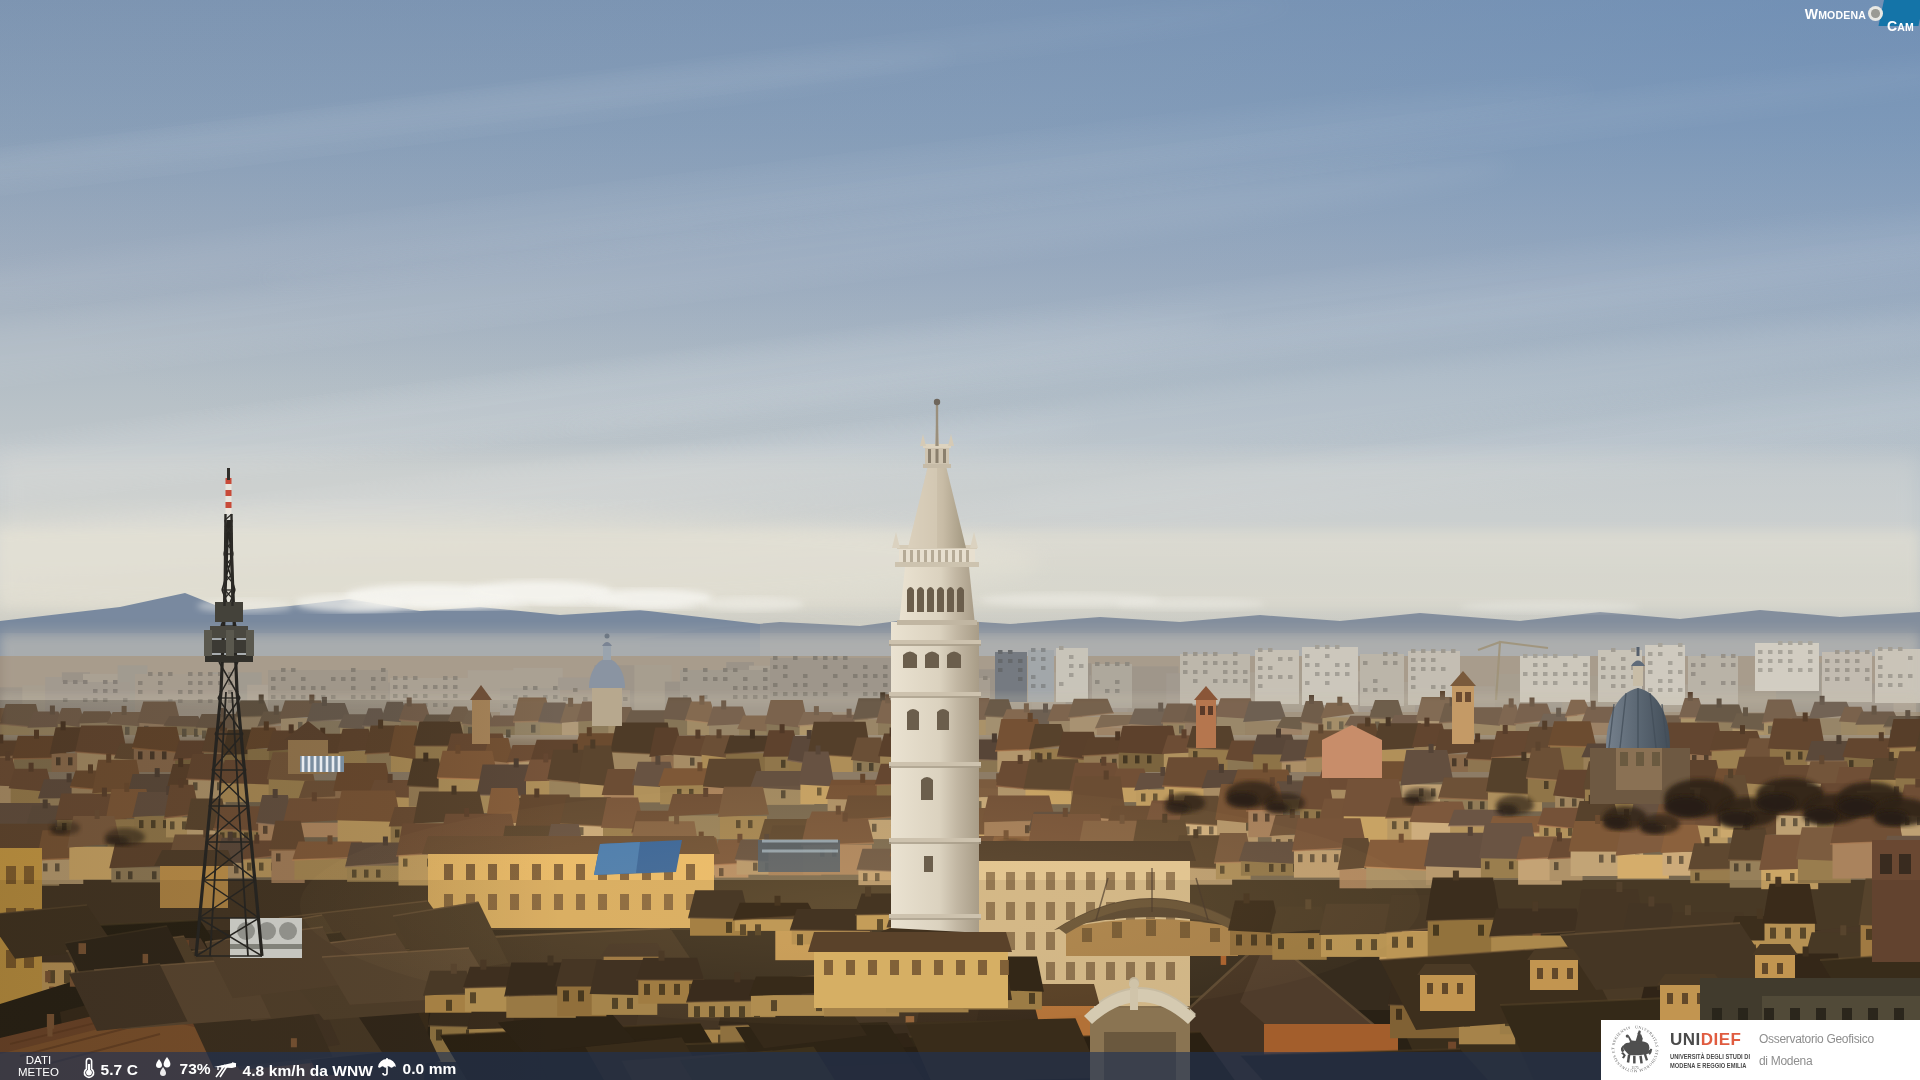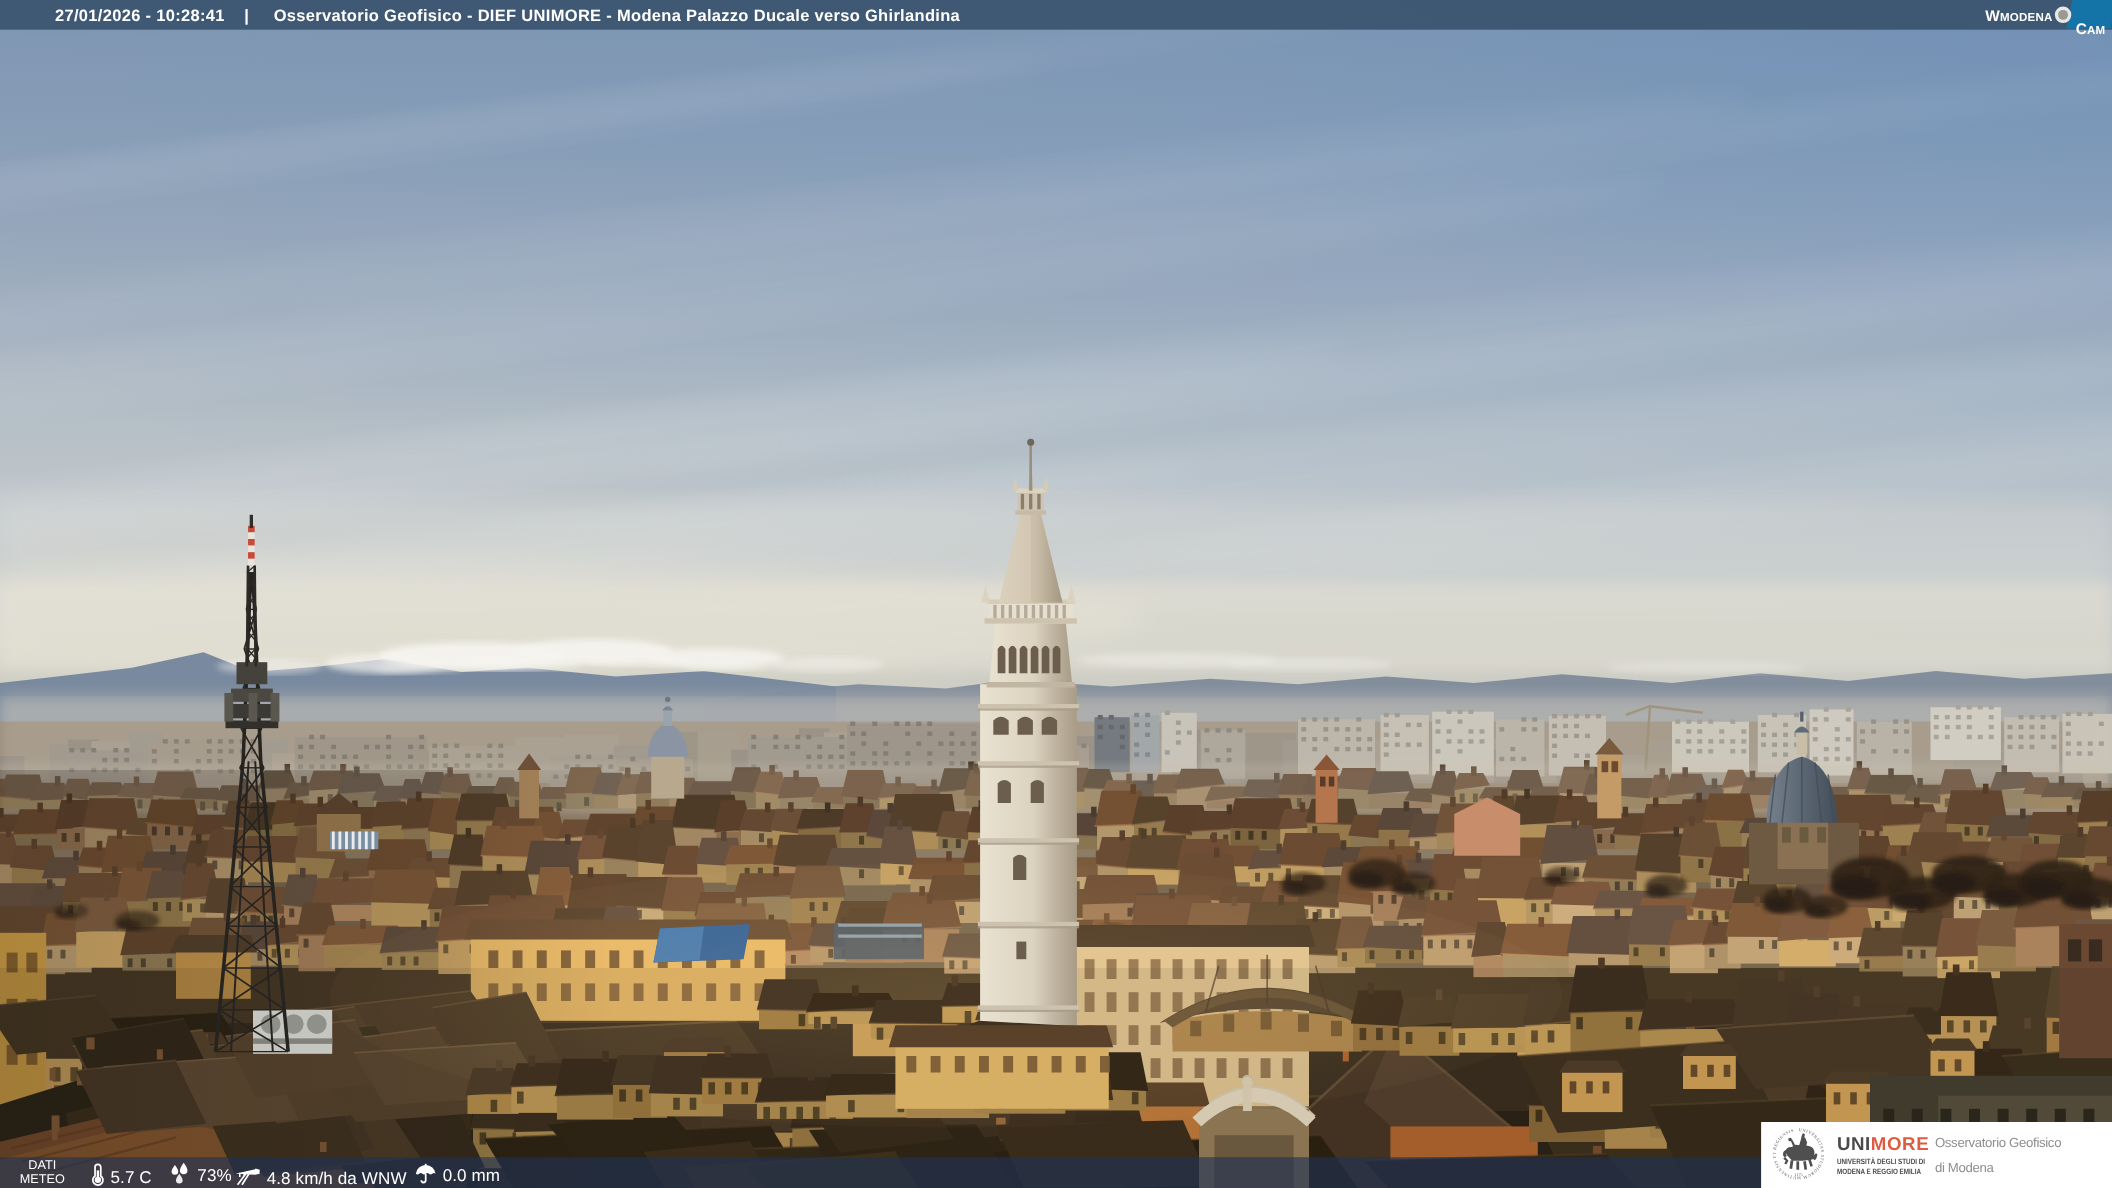--- a/index.html
+++ b/index.html
@@ -9,21 +9,21 @@
 #wcam { position:absolute; right:0; top:0; height:27px; width:200px; }
 #wcam .blue { position:absolute; right:-4px; top:0; width:40px; height:26px; background:#1474a8; transform:skewX(-12deg); transform-origin:top left; }
 #wcam .wtxt { position:absolute; right:54px; top:6px; color:#fff; font-weight:bold; font-size:14px; letter-spacing:0.2px; }
 #wcam .wtxt .sc { font-size:10.5px; }
 #wcam .lens { position:absolute; right:37px; top:6px; width:15px; height:15px; border-radius:50%; background:#e8e8e4; }
 #wcam .lens::after { content:""; position:absolute; left:3.2px; top:3.2px; width:8.6px; height:8.6px; border-radius:50%; background:#9a9a94; }
 #wcam .ctxt { position:absolute; right:6px; top:6px; color:#fff; font-weight:bold; font-size:14px; letter-spacing:0.2px;margin-top:12px; }
 #wcam .ctxt .sc { font-size:10.5px; }
 #botbar { position:absolute; left:0; top:1052px; width:1920px; height:28px; background:rgba(30,50,85,0.62); }
 #botbar .dati { position:absolute; left:18px; top:2px; color:#fff; font-size:11.5px; font-weight:normal; line-height:12px; text-align:center; }
-#botbar div.seg { position:absolute; top:4.5px; color:#fff; font-size:15.5px; font-weight:normal; letter-spacing:0.1px; white-space:nowrap; }
+#botbar div.seg { position:absolute; top:4.5px; color:#fff; font-size:15.5px; font-weight:bold; letter-spacing:0.1px; white-space:nowrap; }
 #logo { position:absolute; left:1601px; top:1020px; width:319px; height:60px; background:#fff; }
 #logo .seal { position:absolute; left:9px; top:4px; }
 #logo .uni { position:absolute; left:69px; top:10px; font-size:17px; font-weight:bold; letter-spacing:0.5px; color:#4a4a4a; }
 #logo .uni b { color:#e05c40; }
 #logo .sub { position:absolute; left:69px; top:32px; font-size:7px; font-weight:bold; color:#4a4a4a; line-height:9px; letter-spacing:0px; transform:scaleX(0.82); transform-origin:left top; }
 #logo .oss { position:absolute; left:158px; top:8px; font-size:12px; color:#8e8e8e; line-height:22px; white-space:nowrap; letter-spacing:-0.3px; }
 </style></head><body>
 <div id="stage">
 <div id="scene"><svg width="1920" height="1080" viewBox="0 0 1920 1080" xmlns="http://www.w3.org/2000/svg">
 <defs>
@@ -2615,23 +2615,20 @@
 <rect x="824.0" y="960.0" width="9.0" height="15.0" fill="#7a5a34" opacity="0.92"></rect>
 <rect x="846.0" y="960.0" width="9.0" height="15.0" fill="#7a5a34" opacity="0.92"></rect>
 <rect x="868.0" y="960.0" width="9.0" height="15.0" fill="#7a5a34" opacity="0.92"></rect>
 <rect x="890.0" y="960.0" width="9.0" height="15.0" fill="#7a5a34" opacity="0.92"></rect>
 <rect x="912.0" y="960.0" width="9.0" height="15.0" fill="#7a5a34" opacity="0.92"></rect>
 <rect x="934.0" y="960.0" width="9.0" height="15.0" fill="#7a5a34" opacity="0.92"></rect>
 <rect x="956.0" y="960.0" width="9.0" height="15.0" fill="#7a5a34" opacity="0.92"></rect>
 <rect x="978.0" y="960.0" width="9.0" height="15.0" fill="#7a5a34" opacity="0.92"></rect>
 <rect x="1000.0" y="960.0" width="9.0" height="15.0" fill="#7a5a34" opacity="0.92"></rect>
 </svg></div>
-<div id="topbar">
-  <div class="t">27/01/2026 - 10:28:41&nbsp;&nbsp;&nbsp;&nbsp;|&nbsp;&nbsp;&nbsp;&nbsp;&nbsp;Osservatorio Geofisico - DIEF UNIMORE - Modena Palazzo Ducale verso Ghirlandina</div>
-</div>
 <div id="wcam">
   <div class="blue"></div>
   <div class="wtxt">W<span class="sc">MODENA</span></div>
   <div class="lens"></div>
   <div class="ctxt">C<span class="sc">AM</span></div>
 </div>
 <div id="botbar">
   <div class="dati">DATI<br>METEO</div>
   <div class="seg" style="left:82px">
     <svg width="14" height="22" viewBox="0 0 14 22" style="vertical-align:-4px">
@@ -2679,16 +2676,16 @@
       <rect x="18" y="32" width="2.6" height="8" transform="rotate(8 19 36)"></rect>
       <rect x="24" y="33" width="2.6" height="8"></rect>
       <rect x="31" y="33" width="2.6" height="8" transform="rotate(-8 32 37)"></rect>
       <rect x="36" y="31" width="2.4" height="7" transform="rotate(-18 37 34)"></rect>
       <path d="M26,20 l3,-10 l3.5,1 l1.5,4 l-1,6 Z"></path>
       <path d="M28.5,10.5 l1.5,-4 l2,0.8 l-0.5,4 Z"></path>
       <path d="M21,19 l-2.5,-6 l1.5,-0.5 l3,5.5 Z"></path>
       <circle cx="18" cy="12.5" r="1.7"></circle>
     </g>
   </svg>
-  <div class="uni">UNI<b>MORE</b></div>
+  <div class="uni">UNI<b>DIEF</b></div>
   <div class="sub">UNIVERSITÀ DEGLI STUDI DI<br>MODENA E REGGIO EMILIA</div>
   <div class="oss">Osservatorio Geofisico<br>di Modena</div>
 </div>
 </div>
 </body></html>

